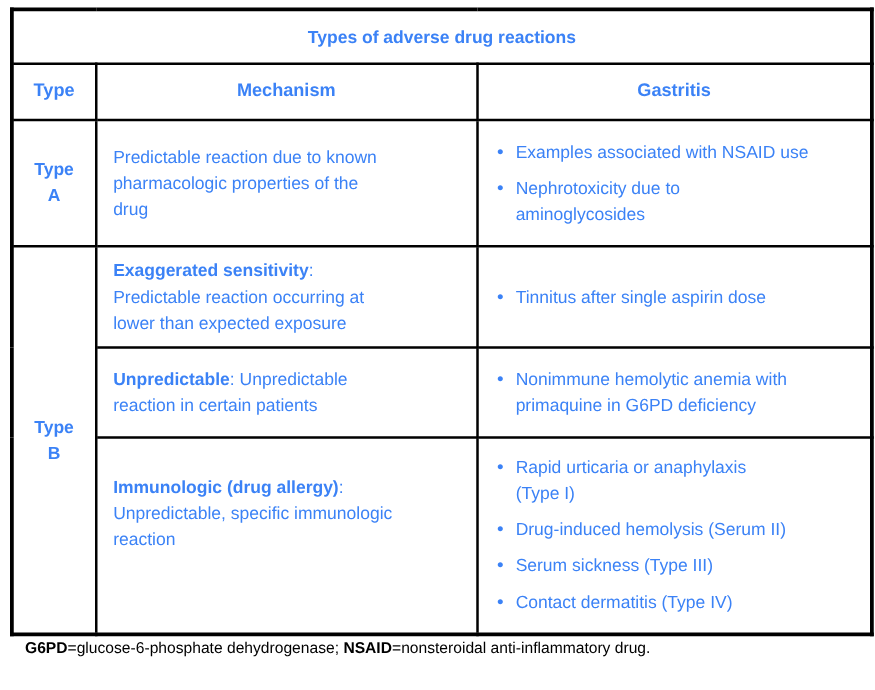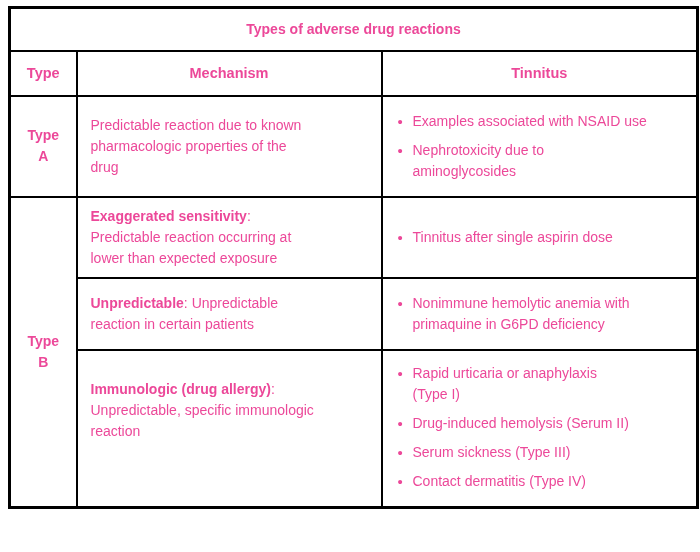--- a/index.html
+++ b/index.html
@@ -22,21 +22,21 @@
     width: 688px;
     border-collapse: collapse;
     table-layout: fixed;
     border: 3px solid #000000;
   }
   .adr-table td, .adr-table th {
     border: 2px solid #000000;
     vertical-align: middle;
     font-size: 14px;
     line-height: 21px;
-    color: #ec4899;
+    color: #3b82f6;
   }
   .title-cell {
     height: 43px;
     text-align: center;
     font-weight: bold;
     font-size: 17px;
   }
   .header-row th {
     height: 45px;
     text-align: center;
@@ -101,21 +101,21 @@
       <col style="width:305px">
       <col style="width:316px">
     </colgroup>
     <tbody>
       <tr>
         <td colspan="3" class="title-cell">Types of adverse drug reactions</td>
       </tr>
       <tr class="header-row">
         <th>Type</th>
         <th>Mechanism</th>
-        <th>Tinnitus</th>
+        <th>Gastritis</th>
       </tr>
 
       <tr class="row-a">
         <td class="type-cell">
             <div class="type-label">Type
 A</div>
           </td>
         <td class="mech-cell">
             <div class="mech-text"><span class="lead"></span><span>Predictable reaction due to known
 pharmacologic properties of the
@@ -188,16 +188,17 @@
             </div>
           <div class="bullet-item">
               <span class="bullet-marker">•</span>
               <span class="bullet-text">Contact dermatitis (Type IV)</span>
             </div>
         </td>
       </tr>
     </tbody>
   </table>
 
+  <p class="footnote"><span class="abbr">G6PD</span><span>=glucose-6-phosphate dehydrogenase; </span><span class="abbr">NSAID</span><span>=nonsteroidal anti-inflammatory drug.</span></p>
 
   <p class="copyright">©UWorld</p>
 
 </div>
 
 </body></html>

